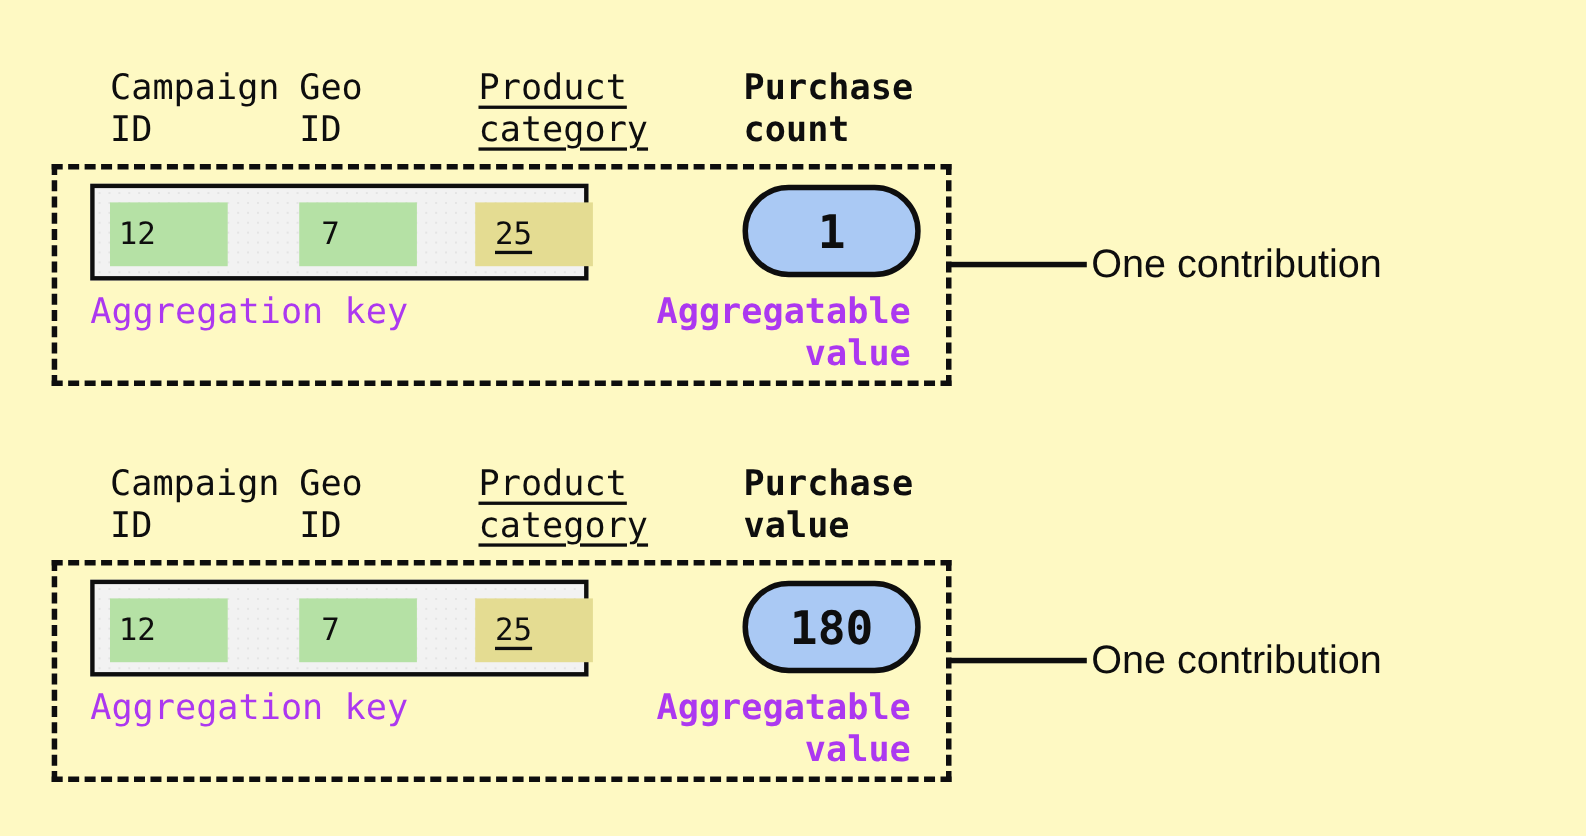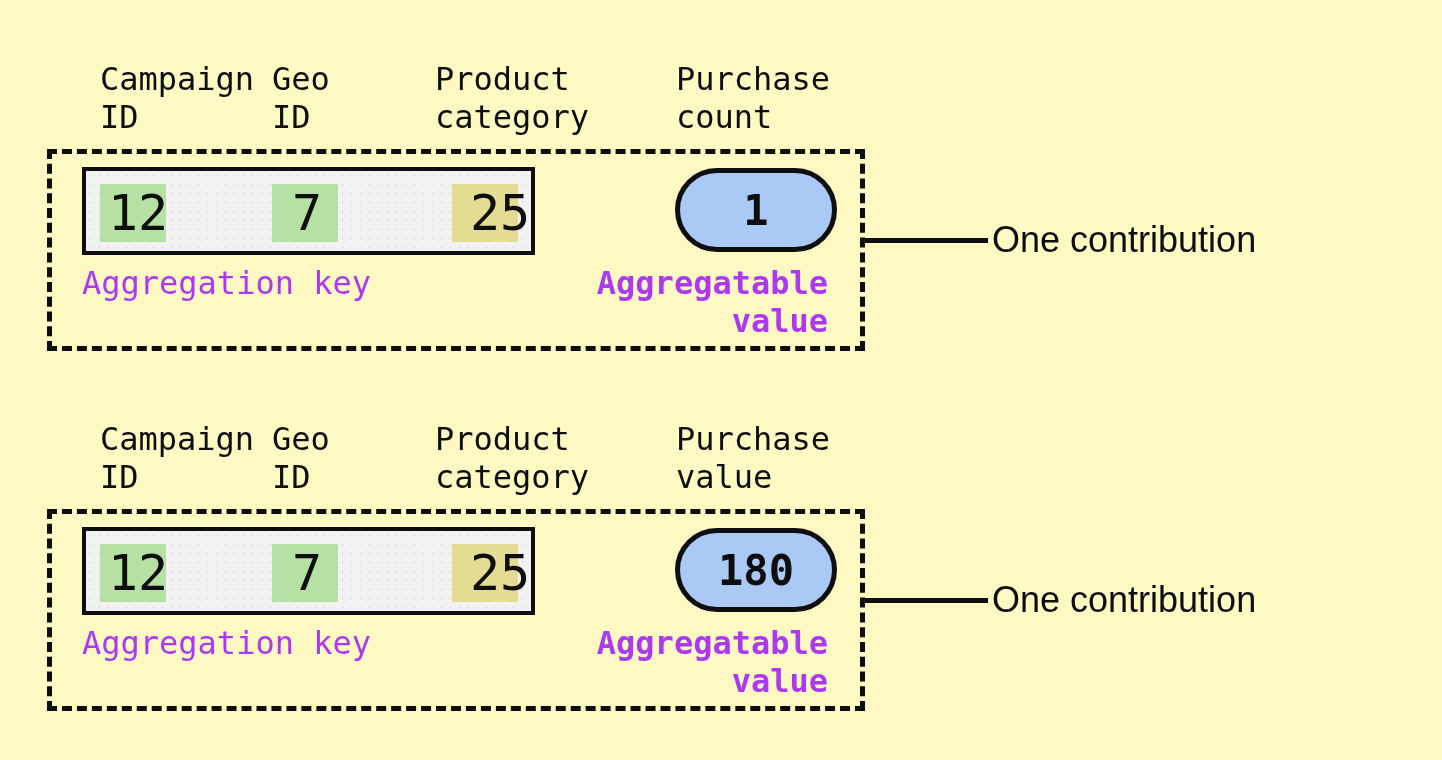--- a/index.html
+++ b/index.html
@@ -26,22 +26,23 @@
   .section.bottom { top: 362px; }
 
   .hdr {
     position: absolute;
     top: 58px;
     font-size: 32px;
     line-height: 38px;
     white-space: pre;
     color: var(--ink);
   }
-  .hdr.bold { font-weight: normal; }
+  .hdr.bold { font-weight: bold; }
   .u {
+    text-decoration: underline;
     text-decoration-thickness: 3px;
     text-underline-offset: 6px;
   }
 
   .boundary {
     position: absolute;
     left: 47px;
     top: 147px;
     width: 818px;
     height: 202px;
@@ -58,31 +59,31 @@
     background-color: var(--record_bg);
     background-image: radial-gradient(#e4e4e4 1.2px, transparent 1.2px);
     background-size: 9px 9px;
     border: 4px solid var(--ink);
     box-sizing: border-box;
   }
 
   .cell {
     position: absolute;
     top: 182px;
-    width: 66px;
+    width: 107px;
     height: 58px;
-    font-size: 50px;
+    font-size: 28px;
     line-height: 58px;
     padding-left: 8px;
     box-sizing: border-box;
     color: var(--ink);
   }
   .cell.campaign { left: 100px; background: var(--green); }
   .cell.geo      { left: 272px; background: var(--green); padding-left: 20px; }
-  .cell.product  { left: 452px; background: var(--yellow); padding-left: 18px; }
+  .cell.product  { left: 432px; background: var(--yellow); padding-left: 18px; }
 
   .pill {
     position: absolute;
     left: 675px;
     top: 166px;
     width: 162px;
     height: 84px;
     background: var(--blue);
     border: 5px solid var(--ink);
     border-radius: 46px;

